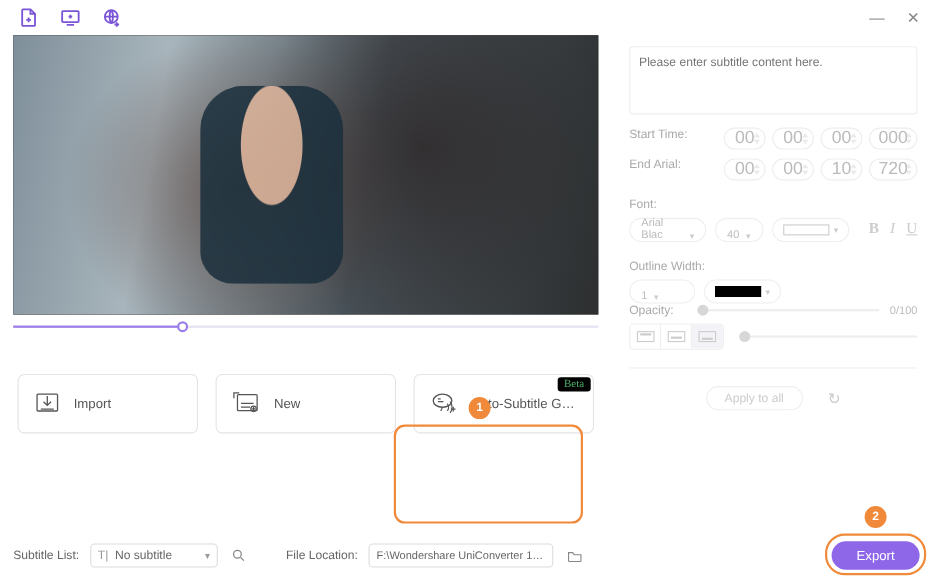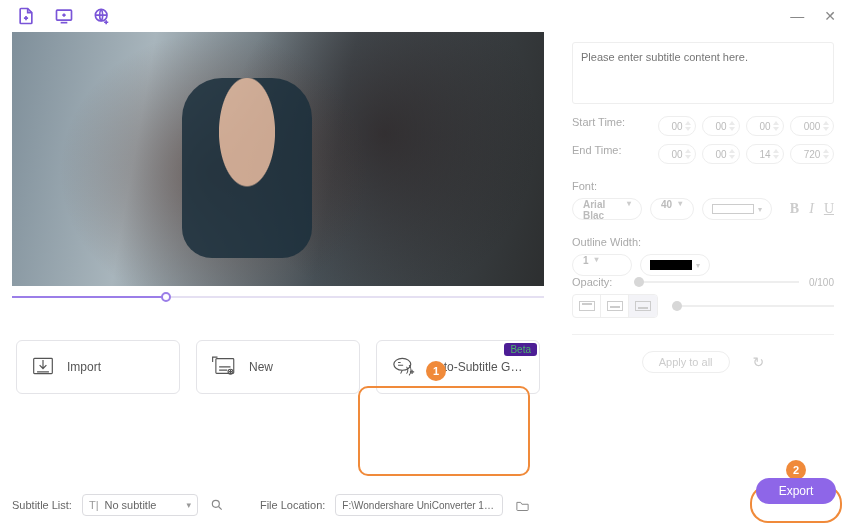--- a/index.html
+++ b/index.html
@@ -36,43 +36,43 @@
 
   .controls-row { display: flex; align-items: center; height: 34px; gap: 14px; }
   .controls-row .pause { width: 14px; display: flex; justify-content: space-between; }
   .controls-row .pause span { width: 4px; height: 14px; background: #333; }
   .controls-row .time { font-size: 11px; color: #666; }
   .controls-row .right-controls { margin-left: auto; display: flex; gap: 16px; align-items: center; color: #666; }
 
   .card-row { display: flex; gap: 16px; padding: 6px 4px; flex-wrap: nowrap; }
   .card { flex: 1; height: 54px; border: 1px solid #e4e4e8; border-radius: 6px; display: flex; align-items: center; gap: 12px; padding: 0 14px; cursor: pointer; position: relative; min-width: 0; }
   .card .label { font-size: 12px; color: #555; white-space: nowrap; overflow: hidden; text-overflow: ellipsis; }
-  .badge-beta { position: absolute; top: 2px; right: 2px; background: #4c1d95; color: #4ab36b; font-size: 10px; padding: 1px 6px; border-radius: 3px; }
+  .badge-beta { position: absolute; top: 2px; right: 2px; background: #000000; color: #4ab36b; font-size: 10px; padding: 1px 6px; border-radius: 3px; font-family: Liberation Serif, serif; }
 
   .highlight-box { position: absolute; border: 2px solid #f08a3a; border-radius: 10px; pointer-events: none; }
   .step-badge { width: 20px; height: 20px; border-radius: 50%; background: #f08a3a; color: #fff; font-size: 11px; display: flex; align-items: center; justify-content: center; position: absolute; font-weight: 600; }
 
   .bottom-row { margin-top: auto; display: flex; align-items: center; gap: 10px; font-size: 11px; color: #666; padding-top: 12px; flex-wrap: nowrap; }
   .dropdown { border: 1px solid #dcdce0; border-radius: 4px; height: 22px; display: flex; align-items: center; padding: 0 6px; gap: 6px; min-width: 0; }
   .dropdown .chev { margin-left: auto; color: #999; font-size: 9px; }
   .dropdown span { white-space: nowrap; overflow: hidden; text-overflow: ellipsis; }
   .icon-btn-sm { width: 18px; height: 18px; display: inline-flex; align-items: center; justify-content: center; color: #888; }
 
   .fakelbl { font-size: 11px; color: #666; white-space: nowrap; }
 
   
   .subtitle-input { width: 100%; height: 62px; border: 1px solid #eee; border-radius: 3px; padding: 8px; font-size: 11px; color: #c9c9c9; resize: none; }
   .time-row { display: flex; align-items: flex-start; margin-top: 12px; font-size: 11px; color: #aaa; }
   .time-row .lbl { width: 68px; }
   .spinners { margin-left: auto; display: flex; gap: 6px; }
-  .spin { width: 38px; height: 20px; border: 1px solid #eee; border-radius: 10px; display: flex; align-items: center; justify-content: center; font-size: 10px; color: #bbb; position: relative; }
+  .spin { width: 38px; height: 20px; border: 1px solid #eee; border-radius: 10px; display: flex; align-items: center; justify-content: center; font-size: 16px; color: #bbb; position: relative; }
   .spin::after { content: ""; position: absolute; right: 4px; width: 6px; height: 10px; background: linear-gradient(#ccc 45%, transparent 45%, transparent 55%, #ccc 55%); clip-path: polygon(50% 0, 100% 40%, 0 40%, 50% 0, 50% 100%, 0 60%, 100% 60%, 50% 100%); opacity: 0.4; }
 
   .section-lbl { font-size: 11px; color: #aaa; margin-top: 16px; margin-bottom: 6px; }
-  .pill-select { border: 1px solid #eee; border-radius: 12px; height: 22px; padding: 0 10px; display: inline-flex; align-items: flex-start; font-size: 10px; color: #bbb; gap: 6px; font-weight: bold; }
+  .pill-select { border: 1px solid #eee; border-radius: 12px; height: 22px; padding: 0 10px; display: inline-flex; align-items: flex-end; font-size: 10px; color: #bbb; gap: 6px; }
   .pill-select .chev { font-size: 8px; color: #ccc; }
   .color-pill { border: 1px solid #eee; border-radius: 12px; height: 22px; width: 70px; display:inline-flex; align-items:center; justify-content:center; gap:4px; }
   .color-sw { width: 42px; height: 10px; background: #000; }
   .font-row { display: flex; gap: 8px; align-items: center; }
   .text-style { display:flex; gap:10px; color:#ccc; margin-left:auto; }
   .text-style span { font-size:14px; font-family: Georgia, serif; }
 
   .slider-row { display:flex; align-items:center; gap:10px; font-size:11px; color:#aaa; }
   .slider { flex:1; height:2px; background:#eee; position:relative; }
   .slider .knob { position:absolute; top:-4px; left:0; width:10px; height:10px; border-radius:50%; background:#d7d7d7; }
@@ -88,21 +88,21 @@
   .pos-opt.mid .bar::after { top:4px; }
   .pos-opt.bot .bar::after { bottom:1px; }
   .pos-opt.active { background:#f3f3f7; }
 
   .divider { height:1px; background:#f0f0f0; margin:16px 0; }
 
   .apply-row { display:flex; justify-content:center; gap:23px; align-items:center; }
   .apply-pill { border:1px solid #eee; border-radius:12px; height:22px; padding:0 16px; font-size:11px; color:#ccc; display:inline-flex; align-items:center; }
   .refresh { color:#ccc; font-size:14px; }
 
-  .export-wrap { position:absolute; right:14px; bottom:24px; }
+  .export-wrap { position:absolute; right:14px; bottom:10px; }
   .export-btn { width:80px; height:26px; border-radius:13px; background:#8e66e8; color:#fff; font-size:12px; border:none; display:inline-flex; align-items:center; justify-content:center; cursor:pointer; }
   .export-highlight { position:absolute; border:2px solid #f08a3a; border-radius:18px; }
 </style>
 </head>
 <body>
 
 <div class="titlebar">
   <div class="tool-icons">
     <span class="tool-icon">
       <svg width="20" height="20" viewBox="0 0 24 24" fill="none" stroke="#7a55d8" stroke-width="2">
@@ -224,30 +224,30 @@
           </div>
         <div class="spin">
             <span>00</span>
           </div>
         <div class="spin" style="width:44px">
             <span>000</span>
           </div>
       </div>
     </div>
     <div class="time-row" style="margin-top:8px">
-      <span class="lbl">End Time:</span>
+      <span class="lbl">End Arial:</span>
       <div class="spinners">
         <div class="spin">
             <span>00</span>
           </div>
         <div class="spin">
             <span>00</span>
           </div>
         <div class="spin">
-            <span>14</span>
+            <span>10</span>
           </div>
         <div class="spin" style="width:44px">
             <span>720</span>
           </div>
       </div>
     </div>
 
     <div class="section-lbl">Font:</div>
     <div class="font-row">
       <div class="pill-select" style="width:70px">

